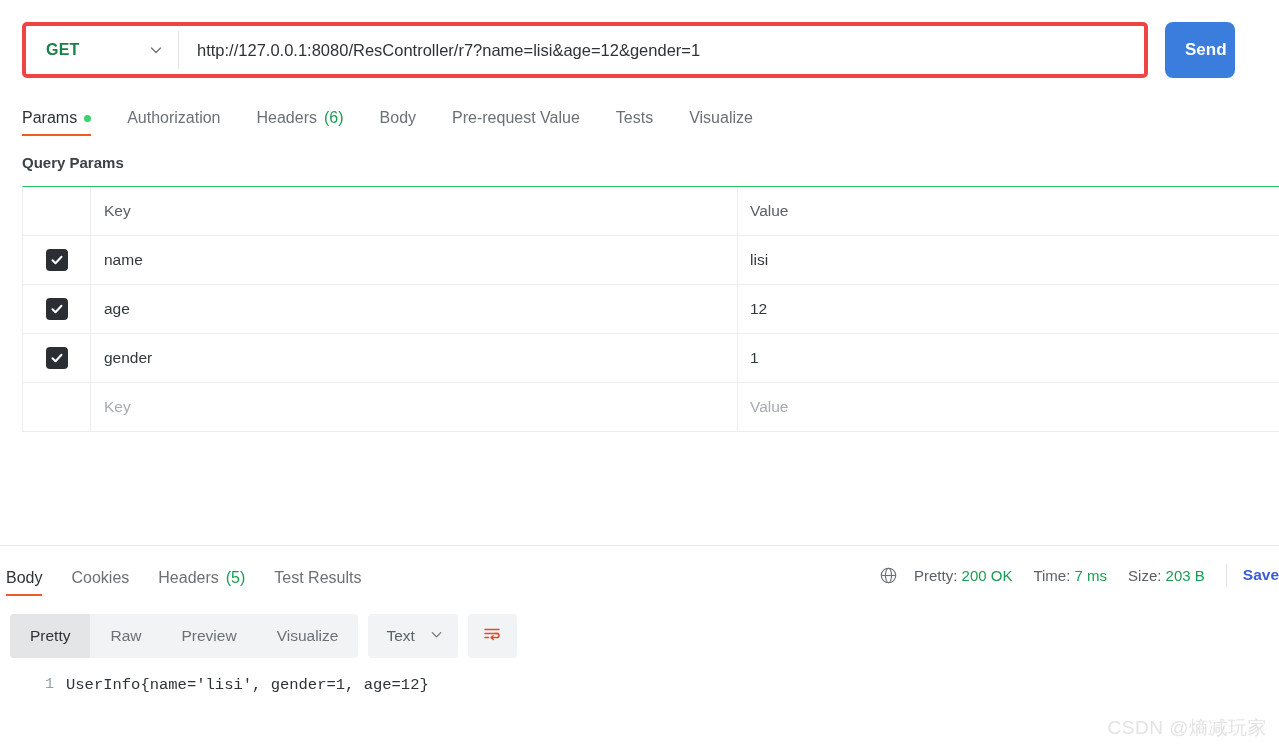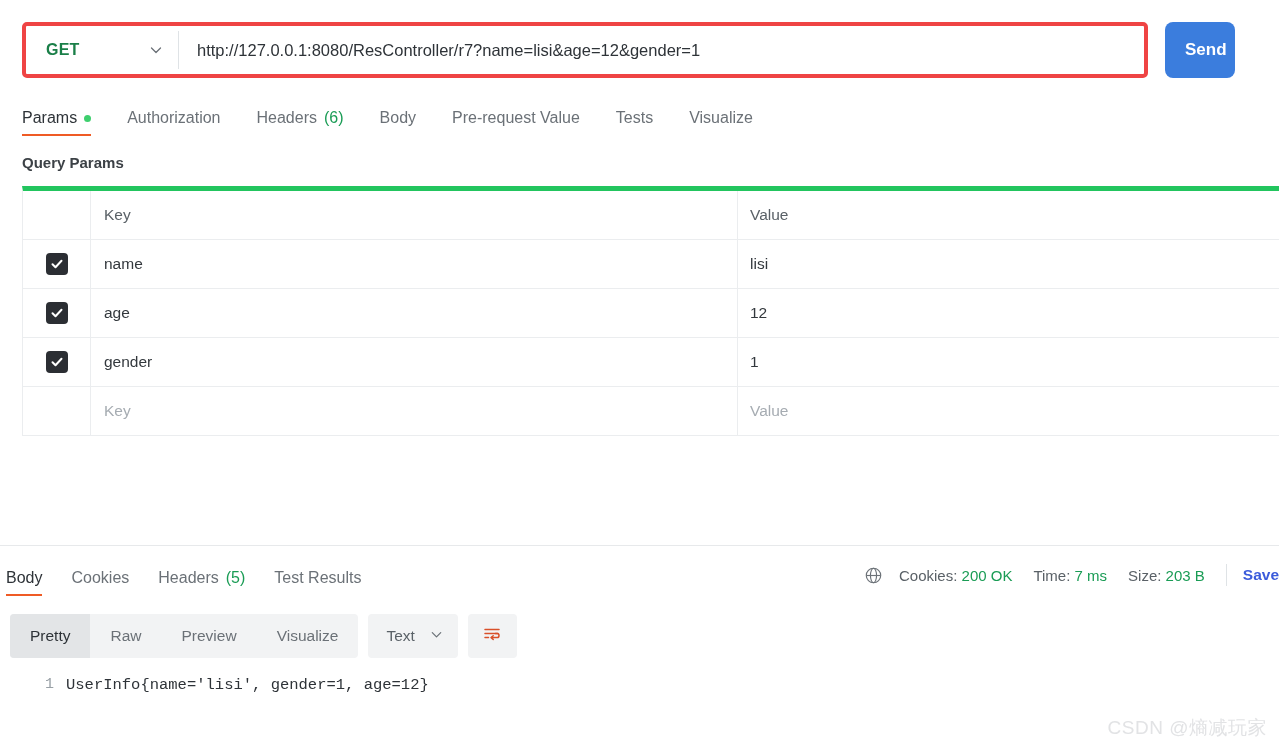--- a/index.html
+++ b/index.html
@@ -108,21 +108,21 @@
   .count-green { color: #1a9c55; }
 
   
   .qp-title {
     position: absolute; left: 22px; top: 154px;
     font-size: 15px; font-weight: 700; color: #3c4146;
   }
   .qp-table {
     position: absolute; left: 22px; top: 186px;
     width: 1257px;
-    border-top: 5px solid #22c55e;
+    border-top: 1px solid #22c55e;
     border-left: 1px solid #ebedef;
   }
   .qp-row {
     display: flex;
     height: 49px;
     border-bottom: 1px solid #ebedef;
   }
   .qp-row.header { height: 49px; }
   .cell-check {
     width: 68px; min-width: 68px;
@@ -375,21 +375,21 @@
 
   <div class="res-meta">
     <span class="globe">
       <svg width="19" height="19" viewBox="0 0 20 20" fill="none" aria-hidden="true">
         <circle cx="10" cy="10" r="7.6" stroke="#6b7177" stroke-width="1.2"></circle>
         <ellipse cx="10" cy="10" rx="3.2" ry="7.6" stroke="#6b7177" stroke-width="1.2"></ellipse>
         <path d="M2.6 10H17.4" stroke="#6b7177" stroke-width="1.2"></path>
       </svg>
     </span>
     <span class="meta-item">
-      <span>Cookies:</span>
+      <span>Pretty:</span>
       <span class="meta-val">200 OK</span>
     </span>
     <span class="meta-item">
       <span>Time:</span>
       <span class="meta-val">7 ms</span>
     </span>
     <span class="meta-item">
       <span>Size:</span>
       <span class="meta-val">203 B</span>
     </span>

